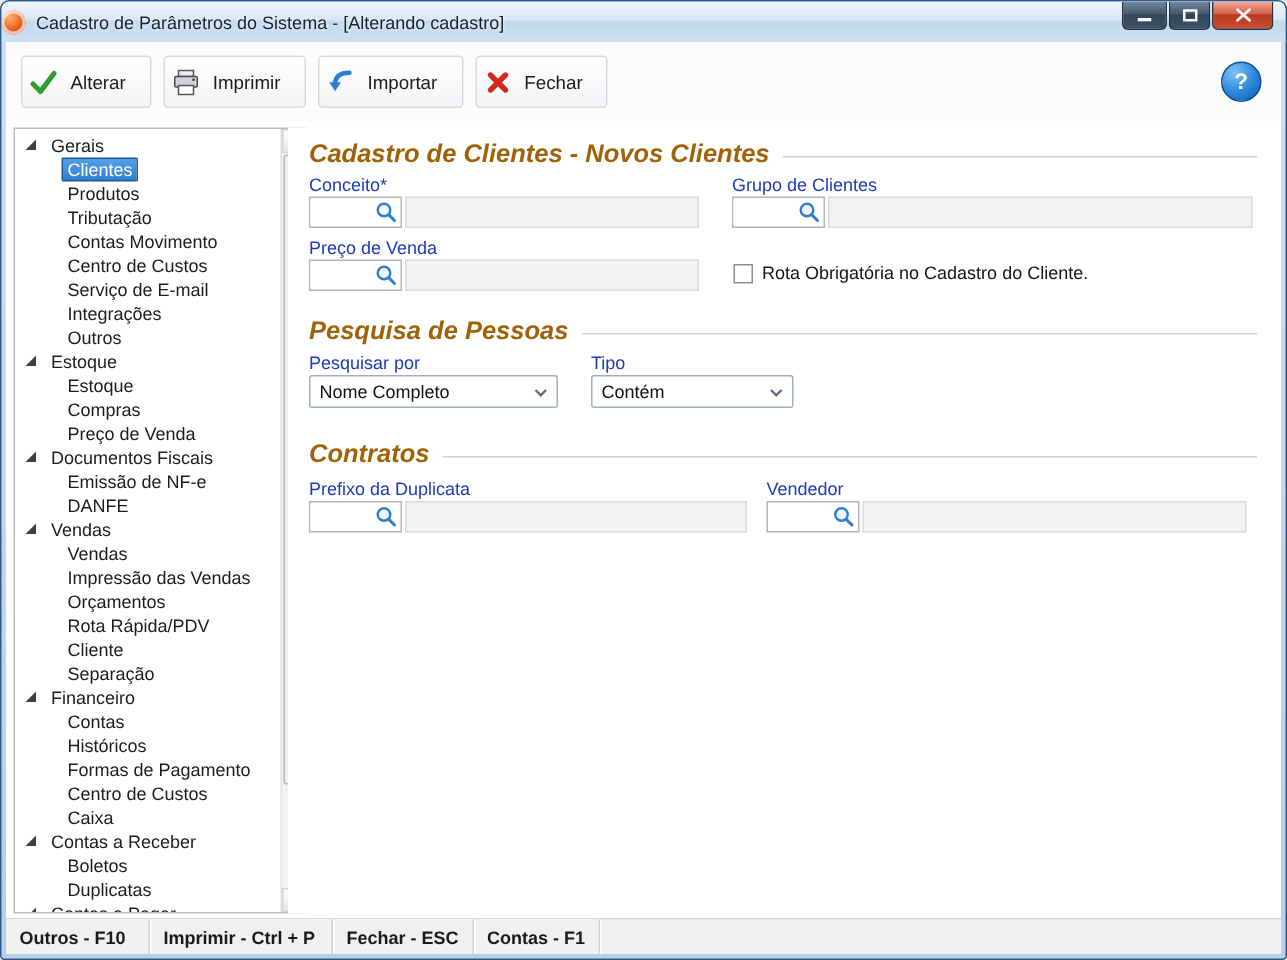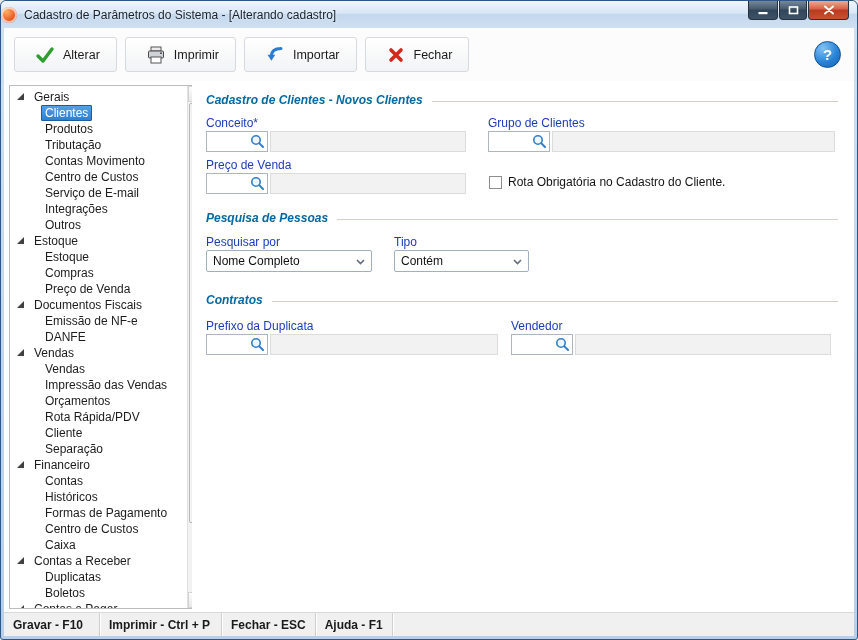--- a/index.html
+++ b/index.html
@@ -23,21 +23,21 @@
           background:linear-gradient(#75879a 0%, #47596c 45%, #31465a 50%, #3d5266 100%); cursor:pointer; padding:0; }
   .wbtn.min { width:30px; } .wbtn.max { width:28px; }
   .wbtn.close { width:41px; background:linear-gradient(#f2a894 0%, #d5604a 45%, #ba3a1f 50%, #c94f33 100%); }
 
   
   .frame { position:absolute; left:3px; right:3px; top:27px; bottom:3px; background:#ffffff; }
 
   
   .toolbar { position:absolute; left:0; right:0; top:0; height:53px; display:flex; align-items:center;
              gap:8px; padding:0 10px; background:#fcfcfc; }
-  .tb-btn { height:35px; display:flex; align-items:center; gap:8px; padding:0 16px 0 20px;
+  .tb-btn { height:35px; display:flex; align-items:center; gap:8px; padding:0 16px 0 4px;
             background:linear-gradient(#ffffff,#f2f3f5); border:1px solid #d6dade; border-radius:3px;
             font-size:12.5px; color:#1b1b1b; font-family:"Liberation Sans", sans-serif; cursor:pointer; }
   .tb-ic { width:20px; height:20px; display:flex; align-items:center; justify-content:center; }
   .help-btn { position:absolute; right:13px; top:13px; width:27px; height:27px; border-radius:50%;
               border:1px solid #0d4f97; display:flex; align-items:center; justify-content:center;
               background:radial-gradient(circle at 32% 25%, #82c3f5, #2a84d8 55%, #135fae);
               color:#fff; font-weight:bold; font-size:15px; cursor:pointer; }
 
   
   .sidebar { position:absolute; left:5px; top:57px; width:195px; bottom:27px;
@@ -53,21 +53,21 @@
   .scrollbar { position:absolute; right:0; top:0; bottom:0; width:16px; background:#f2f2f2; border-left:1px solid #e1e1e1; }
   .sb-arrow { position:absolute; left:0; right:0; height:16px; display:flex; align-items:center; justify-content:center;
               background:linear-gradient(#fdfdfd,#e8e8e8); border:1px solid #d3d3d3; color:#6c6c6c; font-size:7px; }
   .sb-arrow.up { top:0; } .sb-arrow.down { bottom:0; }
   .sb-thumb { position:absolute; left:1px; right:1px; top:17px; height:420px;
               background:linear-gradient(90deg,#f4f4f4,#d9d9d9); border:1px solid #b8b8b8; border-radius:2px; }
 
   
   .content { position:absolute; left:188px; right:6px; top:57px; bottom:27px; background:#fff; }
   .sec { position:absolute; left:14px; right:10px; display:flex; align-items:center; gap:9px; }
-  .sec-title { font-size:12px; font-weight:bold; font-style:italic; color:#0369a1; white-space:nowrap; }
+  .sec-title { font-size:17px; font-weight:bold; font-style:italic; color:#a16207; white-space:nowrap; }
   .sec-line { flex:1; height:1px; background:#d7d0c8; margin-top:3px; }
   .flabel { position:absolute; font-size:12px; color:#1e3bba; white-space:nowrap; }
 
   .lookup { position:absolute; display:flex; }
   .code-wrap { width:62px; height:21px; border:1px solid #adb5bf; background:#fff; display:flex; align-items:center; }
   .code { width:40px; height:17px; border:none; outline:none; padding:0 3px; font:12px "Liberation Sans", sans-serif; }
   .mag { width:20px; display:flex; align-items:center; justify-content:center; cursor:pointer; }
   .desc { height:21px; background:#f2f2f2; border:1px solid #dcdcdc; margin-left:2px; }
 
   .combo { position:absolute; height:22px; border:1px solid #9fb0c0; border-radius:2px; background:#fff;
@@ -271,24 +271,24 @@
           </div>
           <div class="tree-row group">
             <span class="chev">
               <svg width="8" height="8" viewBox="0 0 8 8">
                 <path d="M7 0 L7 7 L0 7 Z" fill="#404040"></path>
               </svg>
             </span>
             <span class="tlabel">Contas a Receber</span>
           </div>
           <div class="tree-row child">
+            <span class="tlabel">Boletos</span>
+          </div>
+          <div class="tree-row child">
             <span class="tlabel">Duplicatas</span>
-          </div>
-          <div class="tree-row child">
-            <span class="tlabel">Boletos</span>
           </div>
           <div class="tree-row group">
             <span class="chev">
               <svg width="8" height="8" viewBox="0 0 8 8">
                 <path d="M7 0 L7 7 L0 7 Z" fill="#404040"></path>
               </svg>
             </span>
             <span class="tlabel">Contas a Pagar</span>
           </div>
         </div>
@@ -403,20 +403,20 @@
                 <line x1="9.4" y1="9.4" x2="13" y2="13" stroke="#2f7ecb" stroke-width="2" stroke-linecap="round"></line>
               </svg>
           </span>
         </span>
         <span class="desc" style="width:256px"></span>
       </div>
 
     </div>
 
     <div class="statusbar">
-        <div class="sb-cell">Gravar - F10</div>
+        <div class="sb-cell">Outros - F10</div>
         <div class="sb-cell">Imprimir - Ctrl + P</div>
         <div class="sb-cell">Fechar - ESC</div>
-        <div class="sb-cell">Ajuda - F1</div>
+        <div class="sb-cell">Contas - F1</div>
       </div>
 
   </div>
 </div>
 
 </body></html>

